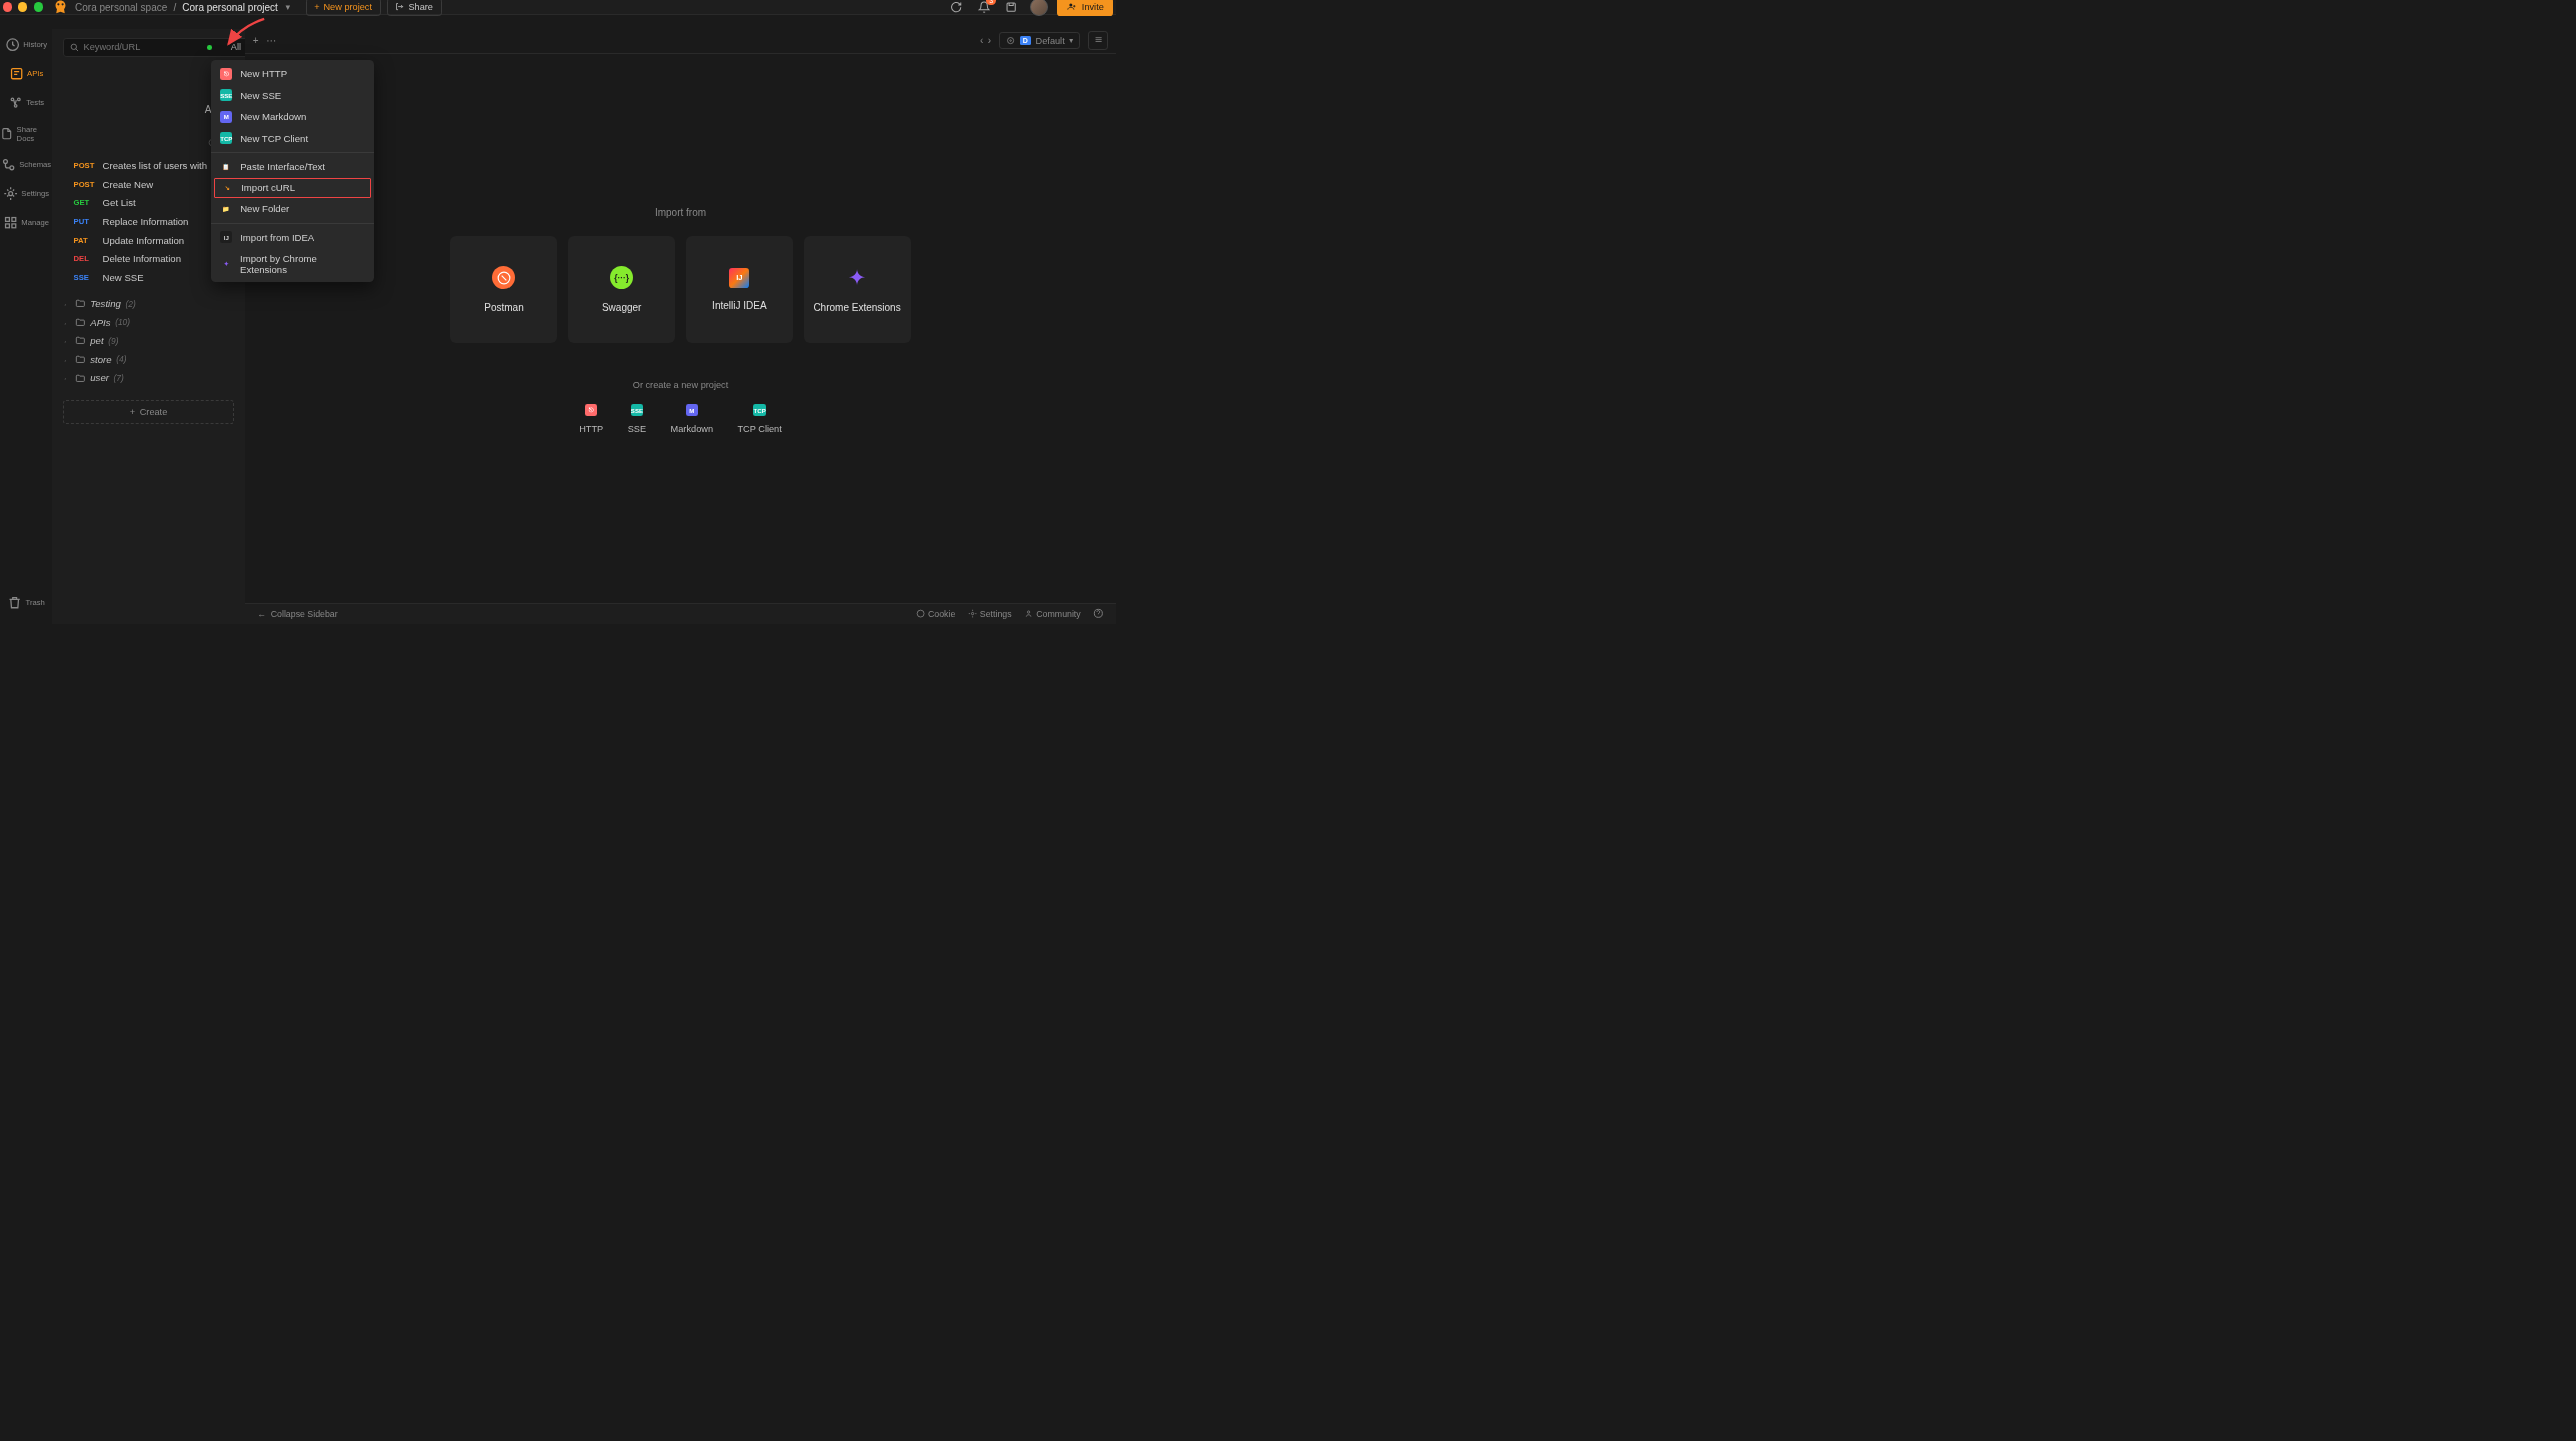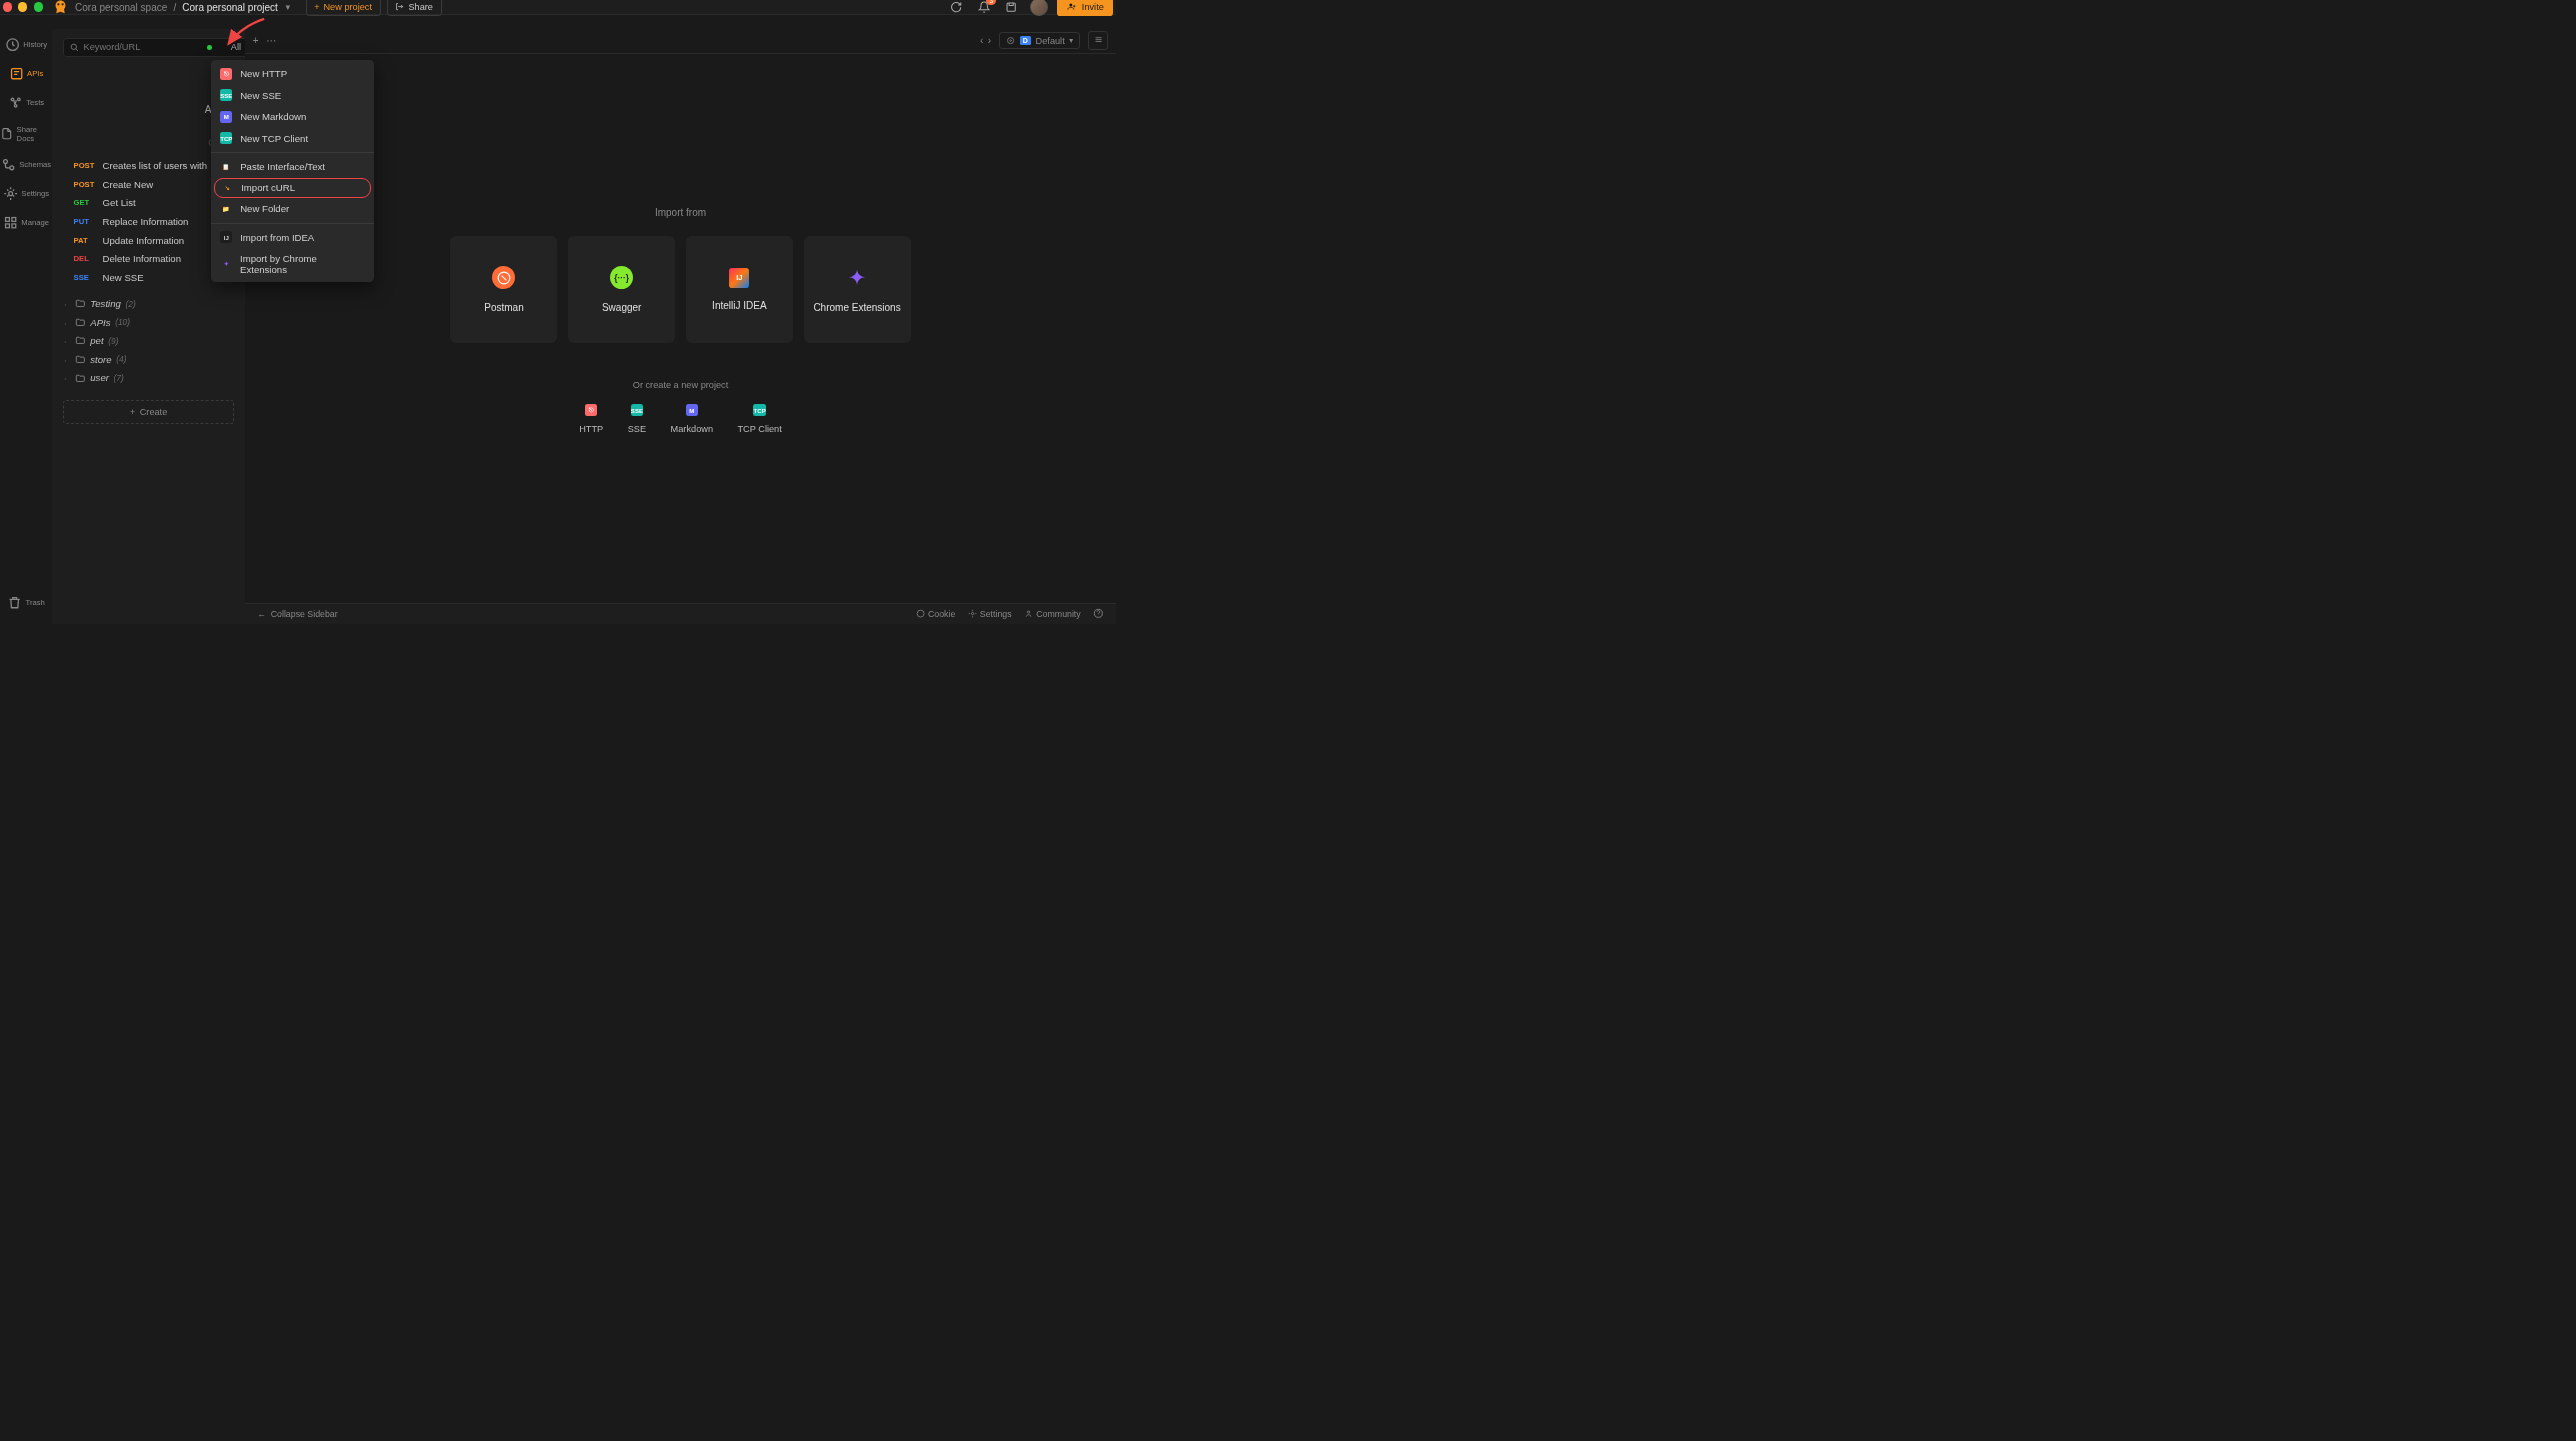--- a/index.html
+++ b/index.html
@@ -149,21 +149,21 @@
   top: 60px;
   left: 211px;
   width: 163px;
   background: #2a2a2a;
   border-radius: 4.6px;
   box-shadow: 0 6.1px 18.4px rgba(0,0,0,0.5);
   padding: 3.1px 0;
   z-index: 100;
 }
 .dd-item { display: flex; align-items: center; padding: 4.6px 9.2px; gap: 7.7px; cursor: pointer; font-size: 9.6px; color: #d0d0d0; }
-.dd-item.highlighted { border: 1.5px solid #ef4444; border-radius: 9px; margin: 0 3.1px; padding: 3.1px 6.1px; }
+.dd-item.highlighted { border: 1.5px solid #ef4444; border-radius: 1px; margin: 0 3.1px; padding: 3.1px 6.1px; }
 .dd-sep { height: 0.8px; background: #3a3a3a; margin: 3.1px 0; }
 .dd-icon { width: 12.3px; height: 12.3px; border-radius: 2.3px; display: flex; align-items: center; justify-content: center; font-size: 6.1px; font-weight: bold; }
 
 
 .arrow-annotation {
   position: absolute;
   top: 15.3px;
   left: 226px;
   z-index: 101;
   pointer-events: none;

